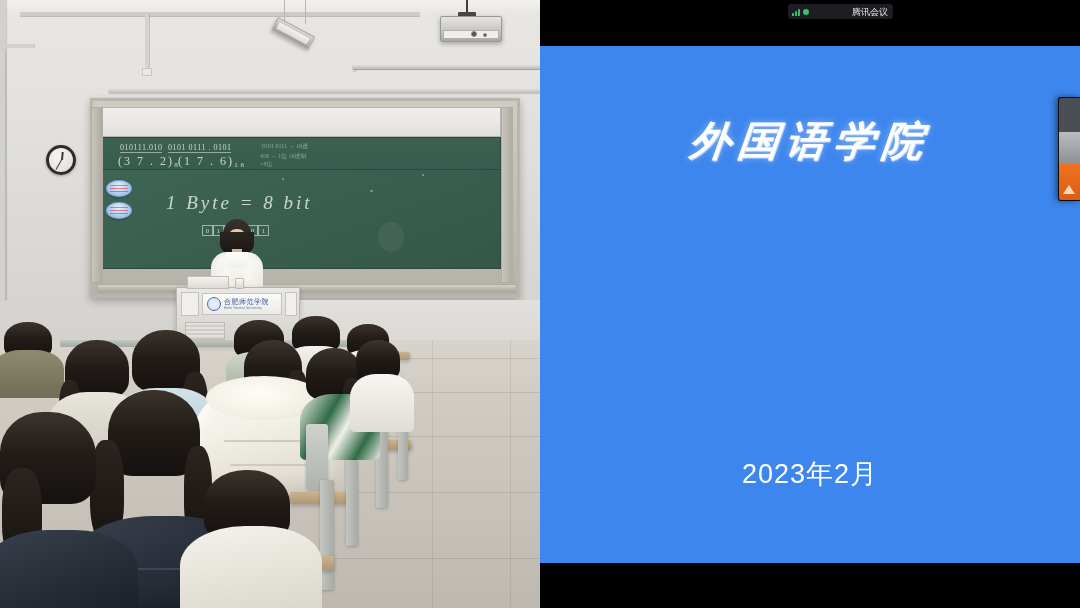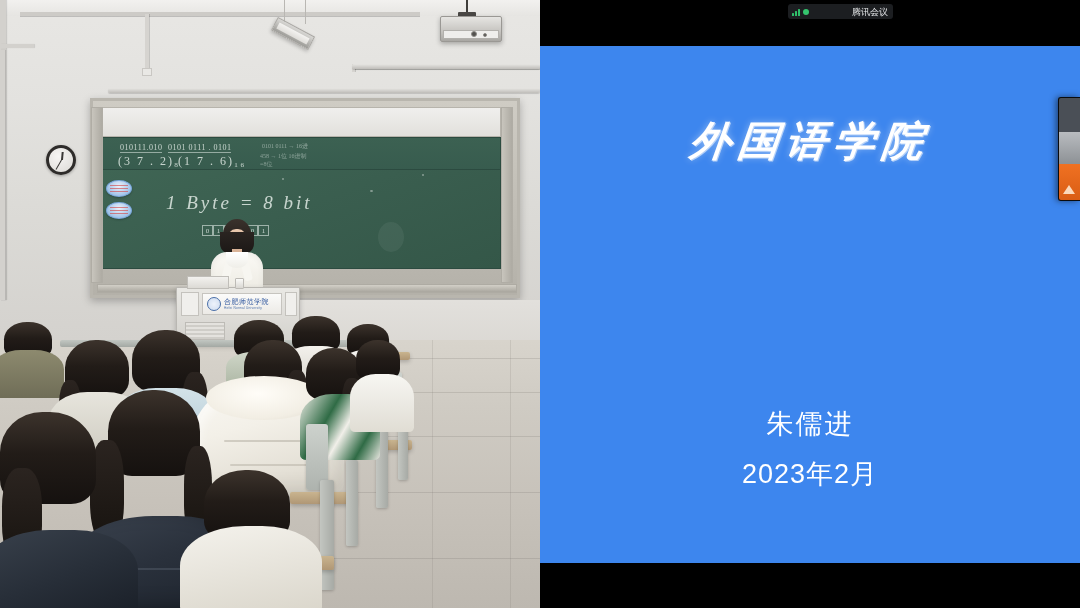--- a/index.html
+++ b/index.html
@@ -628,21 +628,20 @@
       <div class="hair" style="left:18px;top:0;width:86px;height:70px;border-radius:48% 48% 26% 26%;"></div>
       <div class="coat" style="left:-6px;top:56px;width:142px;height:86px;border-radius:46% 42% 6% 6%;
                   background:linear-gradient(170deg,#f4f2ec,#dad6cb);"></div>
     </div>
 
   </div>
 
   <div id="share">
     <div id="slide">
       <div class="slide-heading">外国语学院</div>
-      <div class="slide-presenter">朱儒进</div>
       <div class="slide-date">2023年2月</div>
     </div>
 
     <div id="side-thumb">
       <div class="thumb-dark"></div>
       <div class="thumb-gray"></div>
       <div class="thumb-orange"></div>
     </div>
   </div>
 

